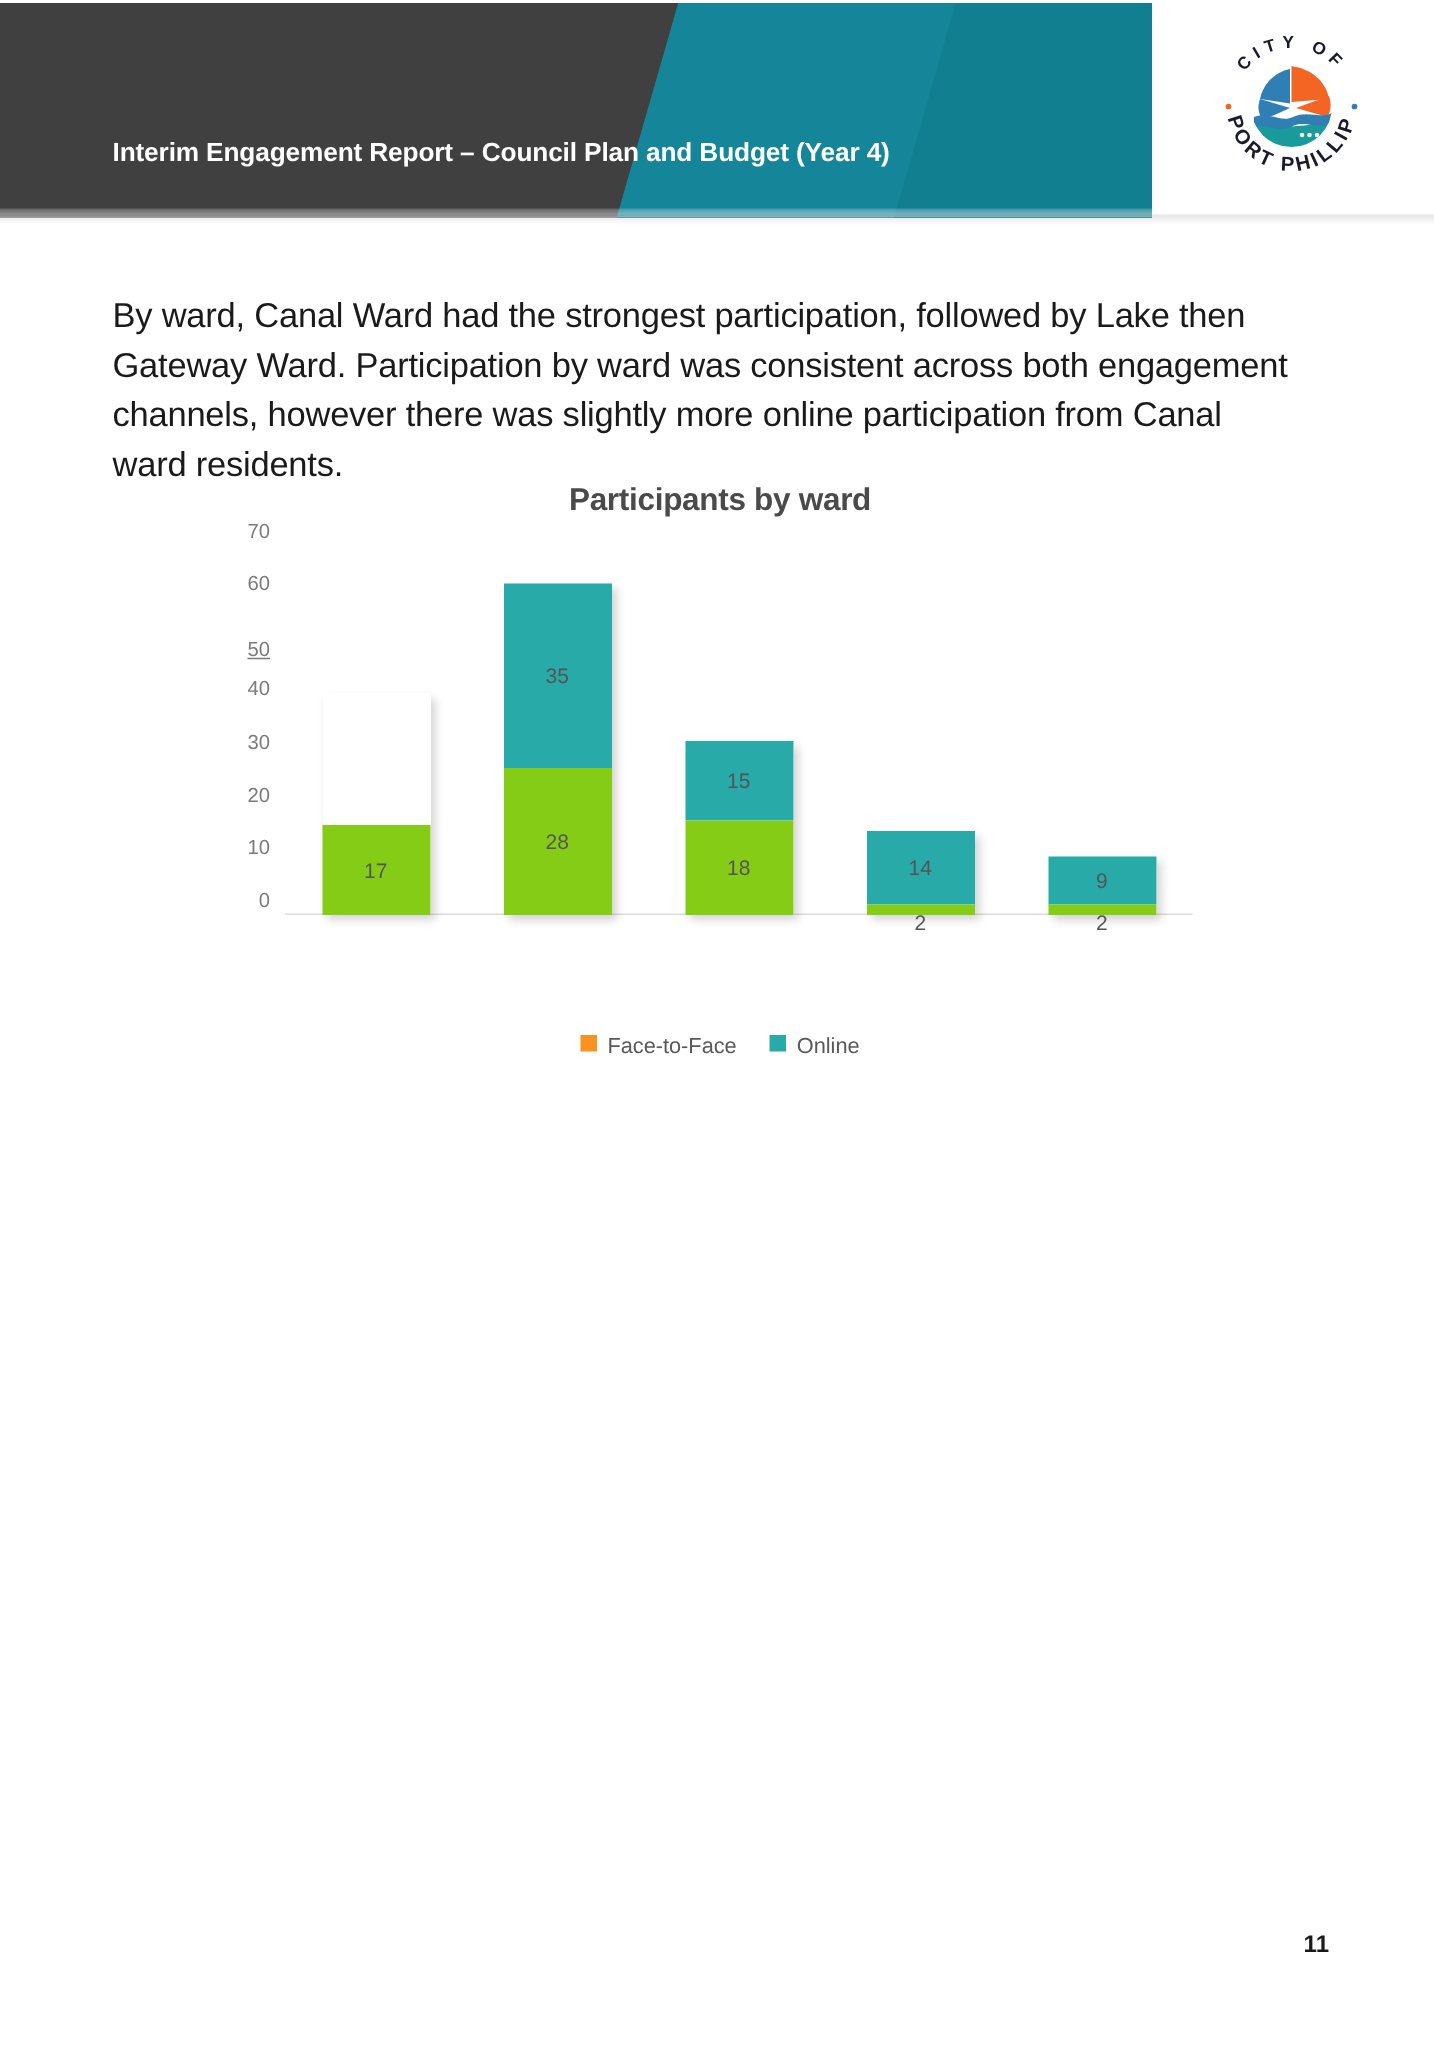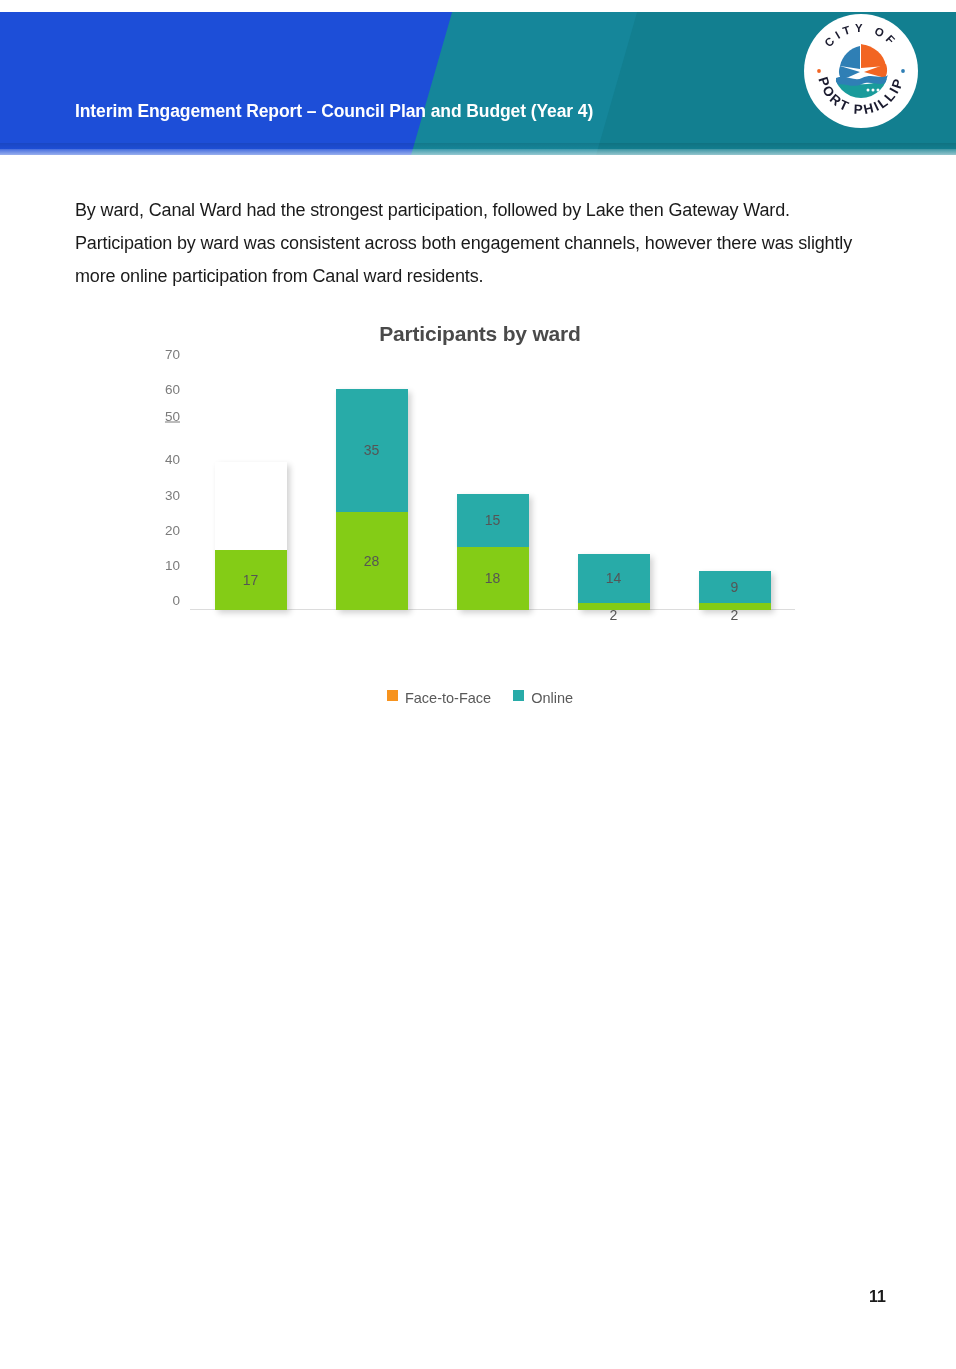--- a/index.html
+++ b/index.html
@@ -15,24 +15,24 @@
     position: relative;
     width: 956px;
     height: 1369px;
     background: #ffffff;
     overflow: hidden;
   }
 
   
   .header {
     position: absolute;
-    left: 0; top: 12px;
-    width: 956px;
+    left: 0; top: 2px;
+    width: 768px;
     height: 143px;
-    background: #1d4ed8;
+    background: #404040;
     overflow: hidden;
   }
   .header-shape-mid {
     position: absolute;
     top: -10px;
     left: 455px;
     width: 420px;
     height: 170px;
     background: #15869a;
     transform: skewX(-16deg);
@@ -81,21 +81,21 @@
     width: 118px;
     height: 118px;
   }
 
   
   .body-copy {
     position: absolute;
     left: 75px;
     top: 194px;
     width: 790px;
-    font-size: 18px;
+    font-size: 23px;
     line-height: 33px;
     color: #1a1a1a;
     letter-spacing: -0.15px;
   }
 
   
   .chart {
     position: absolute;
     left: 130px;
     top: 322px;
@@ -303,21 +303,21 @@
   <div class="chart">
     <div class="chart-title">Participants by ward</div>
 
     <div class="plot">
       <div class="y-labels" id="y-labels">
           <div class="y-label" style="top: 236px;">0</div>
           <div class="y-label" style="top: 200.857px;">10</div>
           <div class="y-label" style="top: 165.714px;">20</div>
           <div class="y-label" style="top: 130.571px;">30</div>
           <div class="y-label" style="top: 95.4286px;">40</div>
-          <div class="y-label" style="top: 52px; text-decoration: underline;">50</div>
+          <div class="y-label" style="top: 69px; text-decoration: underline;">50</div>
           <div class="y-label" style="top: 25.1429px;">60</div>
           <div class="y-label" style="top: -10px;">70</div>
         </div>
       <div class="plot-area" id="plot-area">
         <div class="axis-line"></div>
       <div class="bar-group" style="left: 10%;">
             <div class="bar-shadow" style="height: 147.6px;"></div>
             <div class="bar-stack">
               <div class="bar-seg f2f" style="height: 59.7429px; align-items: center;">
                 <span class="bar-label inside">17</span>

